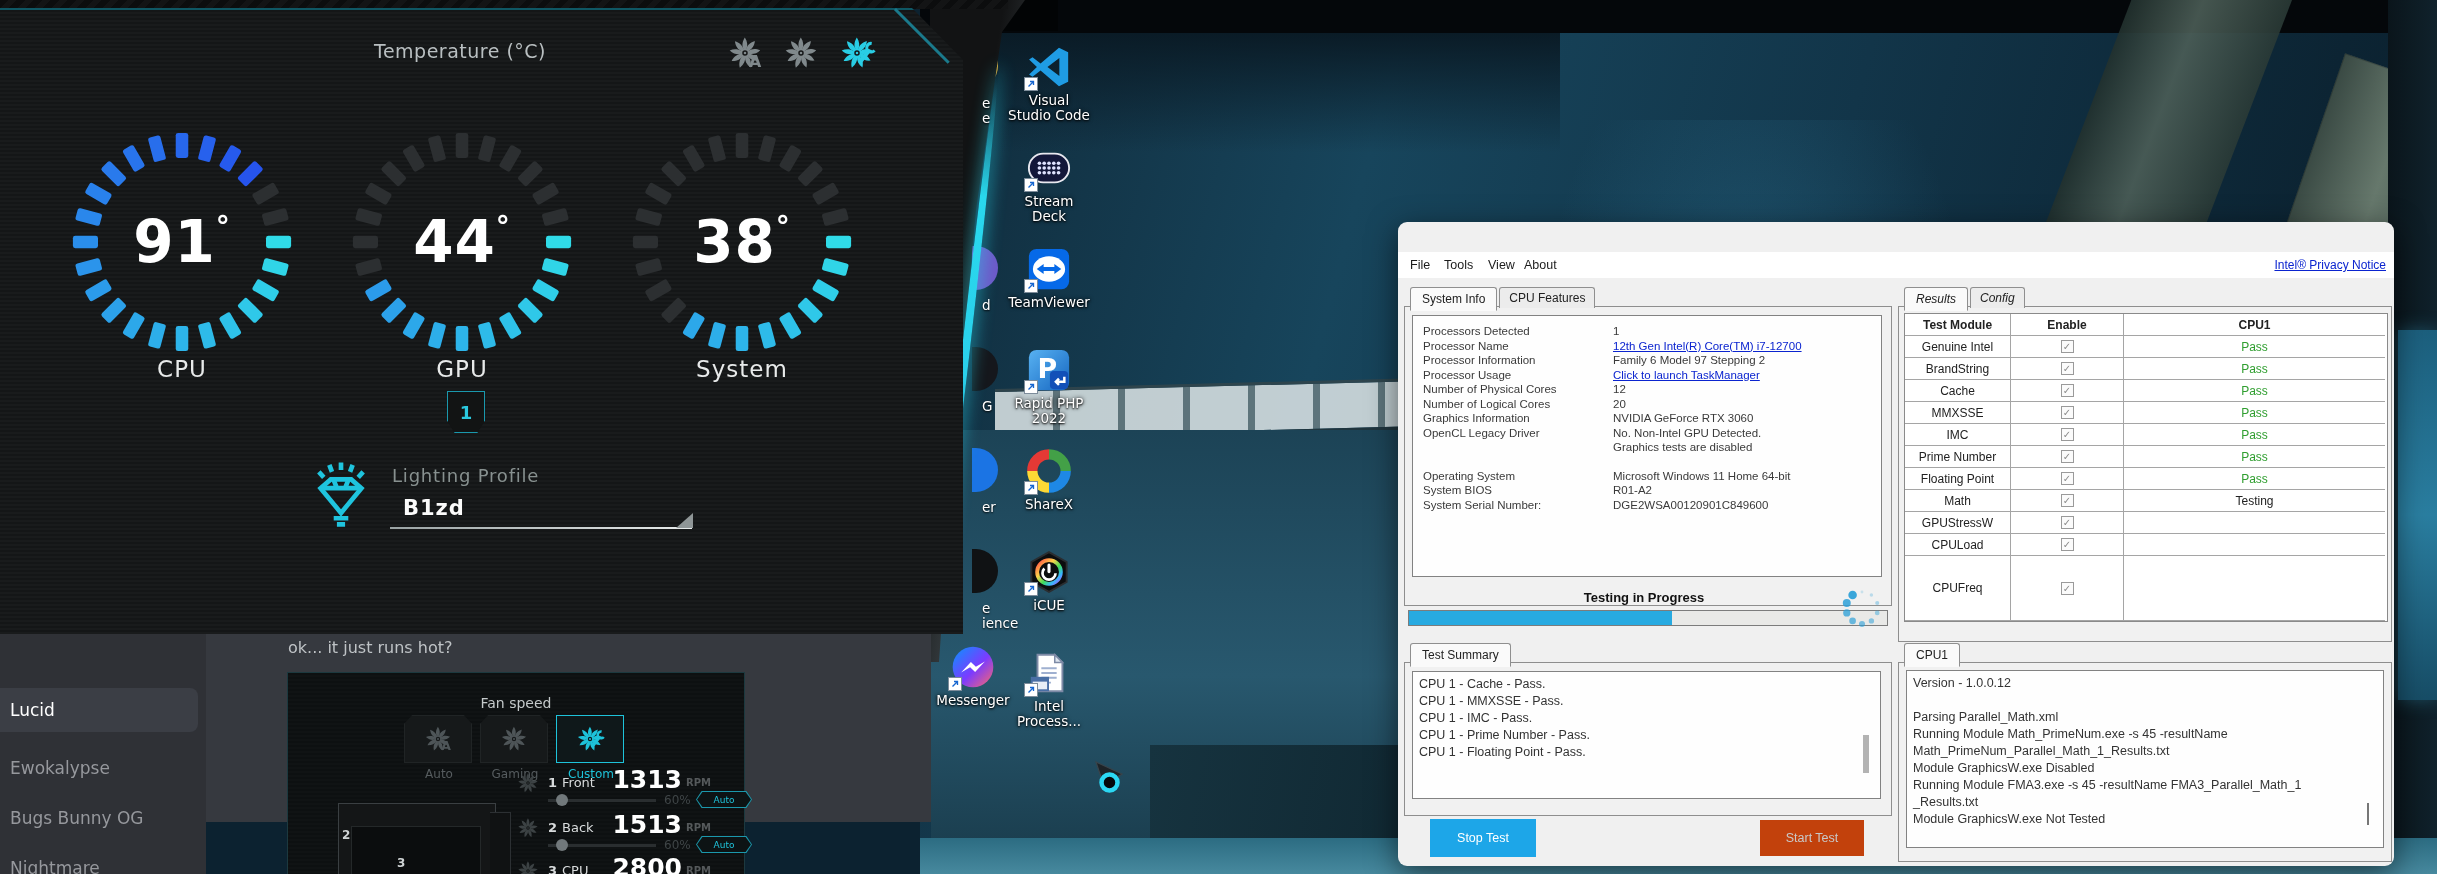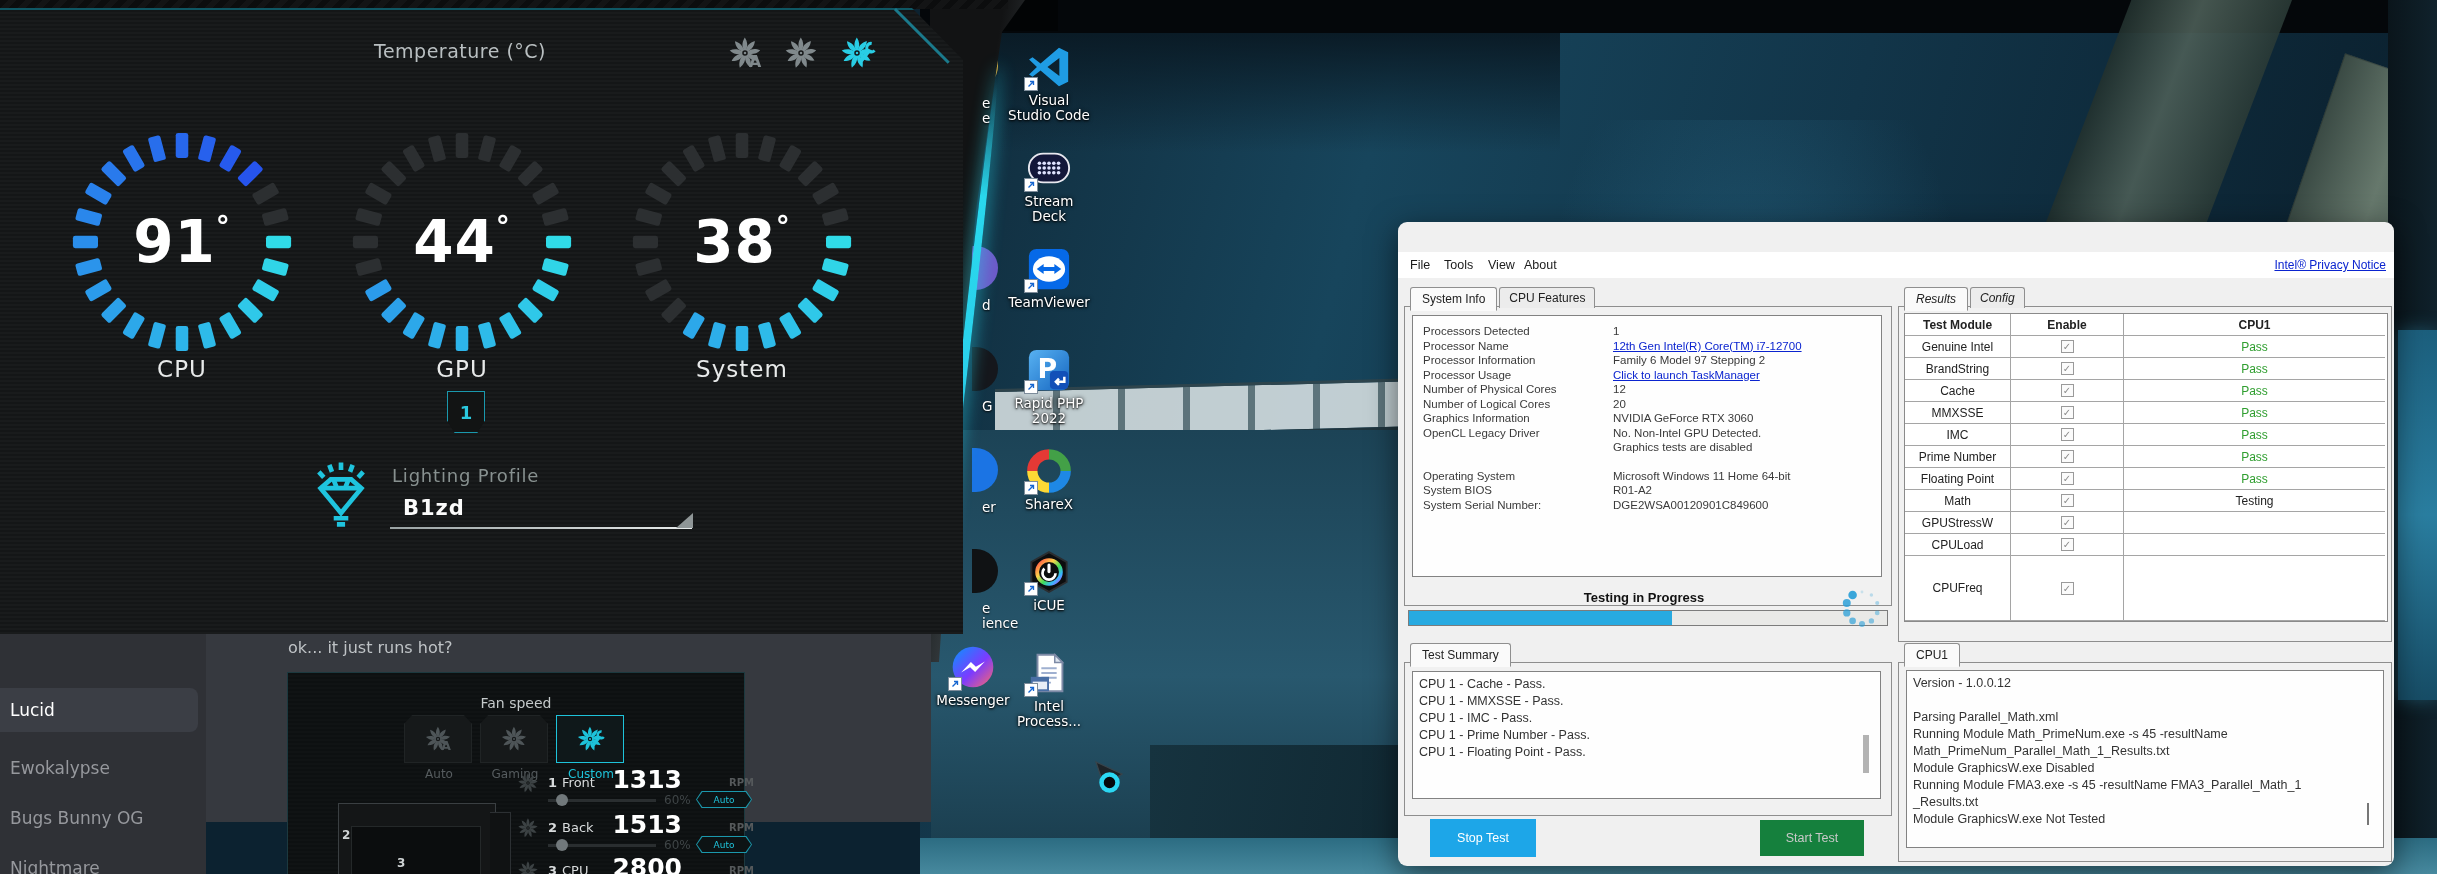--- a/index.html
+++ b/index.html
@@ -93,21 +93,21 @@
   .fp-case .shadow{position:absolute;right:-16px;top:8px;width:20px;height:100px;border:1px solid #2c3033;border-left:none;background:#101213;}
   .fp-case .inner{position:absolute;left:12px;top:22px;right:14px;bottom:-30px;background:#0b0d0e;border:1px solid #242829;}
   .fp-case .n2{position:absolute;left:3px;top:24px;color:#cfd3d4;font-size:12px;font-weight:bold;}
   .fp-case .n3{position:absolute;left:58px;top:52px;color:#cfd3d4;font-size:12px;font-weight:bold;}
   .fan-rows{position:absolute;left:228px;top:96px;width:222px;}
   .fan-row{position:absolute;left:0;width:222px;height:40px;}
   .fan-row .fico{position:absolute;left:0;top:2px;width:24px;height:24px;color:#3c4244;}
   .fan-row .fname{position:absolute;left:32px;top:6px;color:#d8dbdc;font-size:13px;}
   .fan-row .fname b{margin-right:5px;}
   .fan-row .frpm{position:absolute;left:78px;top:-4px;width:88px;text-align:right;color:#fff;font-size:25px;font-weight:bold;}
-  .fan-row .funit{position:absolute;left:170px;top:8px;color:#55595b;font-size:10px;font-weight:bold;margin-left:43px;}
+  .fan-row .funit{position:absolute;left:170px;top:8px;color:#55595b;font-size:10px;font-weight:bold;}
   .fan-row .track{position:absolute;left:32px;top:30px;width:108px;height:3px;background:#2a2e30;}
   .fan-row .thumb{position:absolute;left:40px;top:25px;width:12px;height:12px;border-radius:50%;background:#71787b;}
   .fan-row .pct{position:absolute;left:148px;top:24px;color:#3f4547;font-size:12px;}
   .fan-row .pill{position:absolute;left:180px;top:22px;width:56px;height:17px;background:#1b98ac;
       clip-path:polygon(10% 0,90% 0,100% 50%,90% 100%,10% 100%,0 50%);}
   .fan-row .pill i{position:absolute;left:1px;top:1px;right:1px;bottom:1px;background:#0d1314;
       clip-path:polygon(10% 0,90% 0,100% 50%,90% 100%,10% 100%,0 50%);
       font-style:normal;color:#1fc3da;font-size:9px;display:flex;align-items:center;justify-content:center;}
 
   
@@ -144,21 +144,21 @@
   .si-row .l{width:190px;}
   .si-link{color:#0b24cf;text-decoration:underline;}
   .prog-label{position:absolute;font-size:13px;font-weight:bold;color:#111;}
   .prog-bar{position:absolute;height:14px;border:1px solid #7c7c7c;background:#e9e9e7;}
   .prog-fill{height:100%;background:#27aae1;}
   .listbox{position:absolute;background:#fefefe;border:1px solid #828282;font-size:12.5px;color:#333;
       line-height:17px;padding:4px 6px;}
   .vscroll{position:absolute;width:6px;background:#b3b3b3;}
   .iw-button{position:absolute;font-size:12.5px;display:flex;align-items:center;justify-content:center;}
   .iw-button.stop{background:#1da6e8;color:#fff;}
-  .iw-button.start{background:#15803d;color:#c9c9c9;}
+  .iw-button.start{background:#c2410c;color:#c9c9c9;}
   .rtable{position:absolute;background:#fff;border:1px solid #8a8a8a;display:grid;
       grid-template-columns:106px 113px 261px;font-size:12px;color:#222;}
   .rtable .c{border-right:1px solid #a5a5a5;border-bottom:1px solid #a5a5a5;display:flex;
       align-items:center;justify-content:center;}
   .rtable .c:nth-child(3n){border-right:none;}
   .rtable .hd{font-weight:bold;}
   .rtable .pass{color:#2f9e2f;}
   .chk{width:13px;height:13px;background:#fbfbfb;border:1px solid #9a9a9a;box-sizing:border-box;
       font-size:10px;line-height:11px;text-align:center;color:#8a8a8a;}
   .caret{position:absolute;width:2px;background:#777;}

